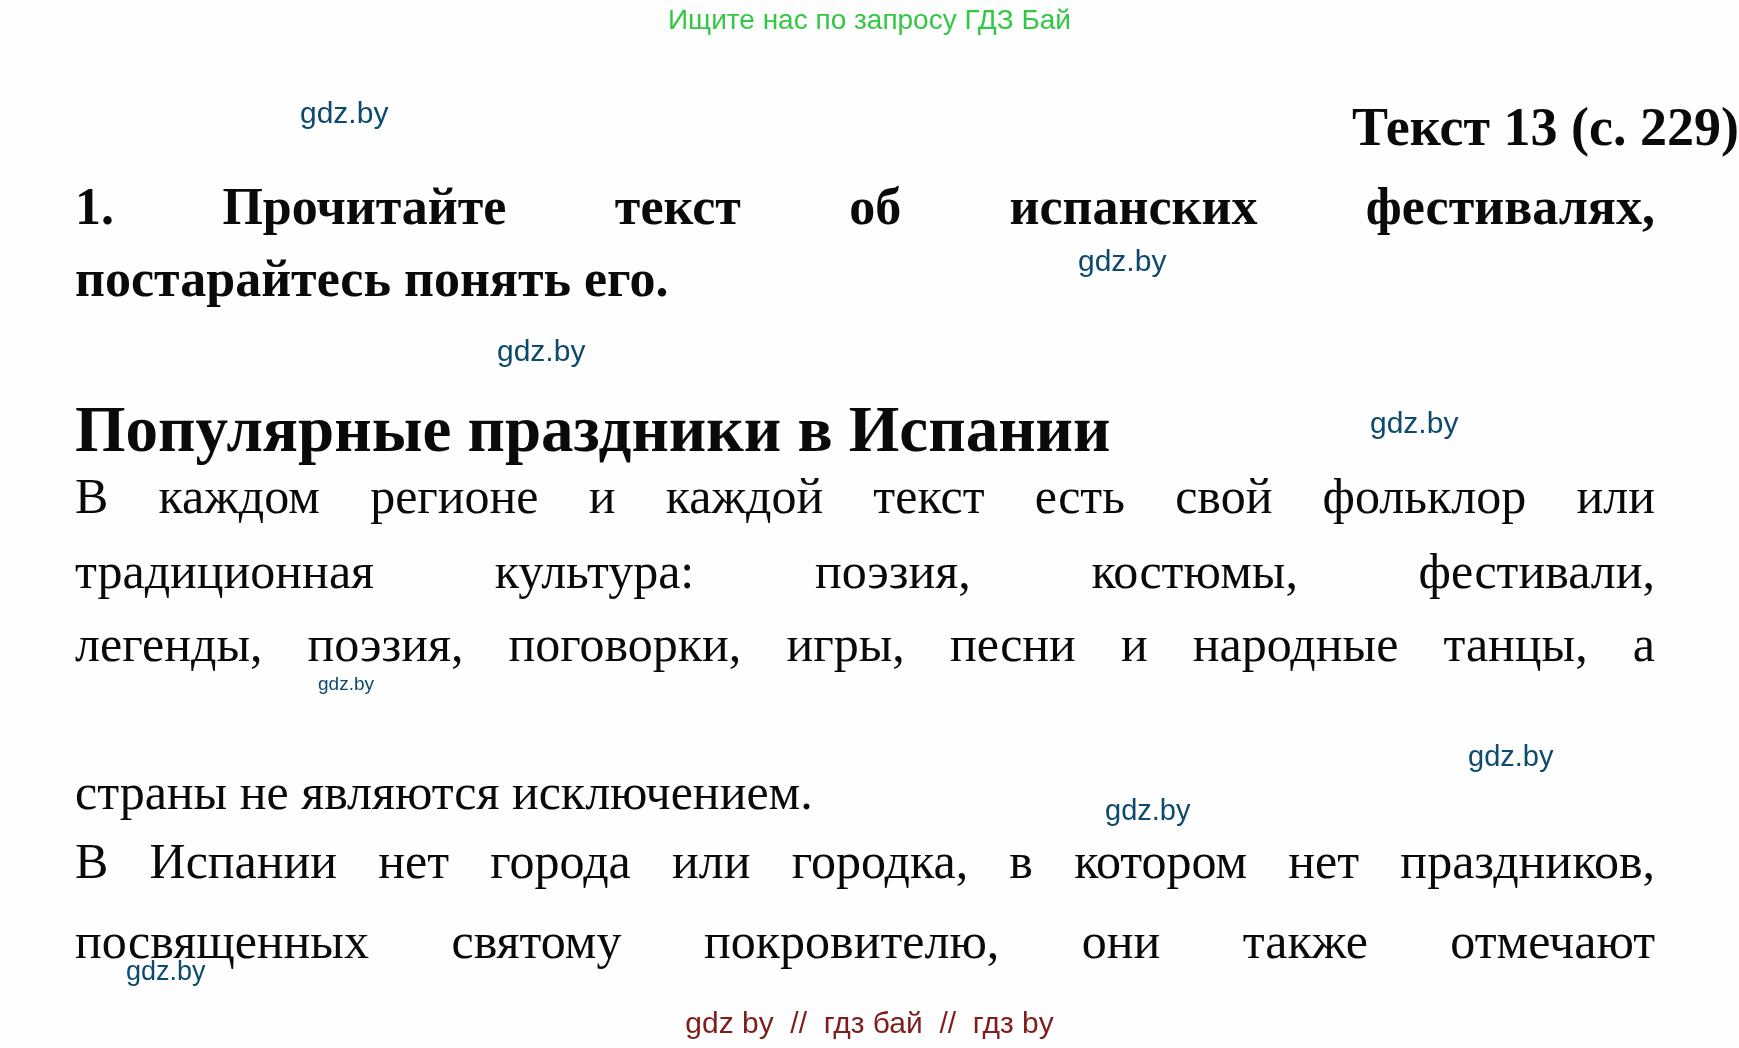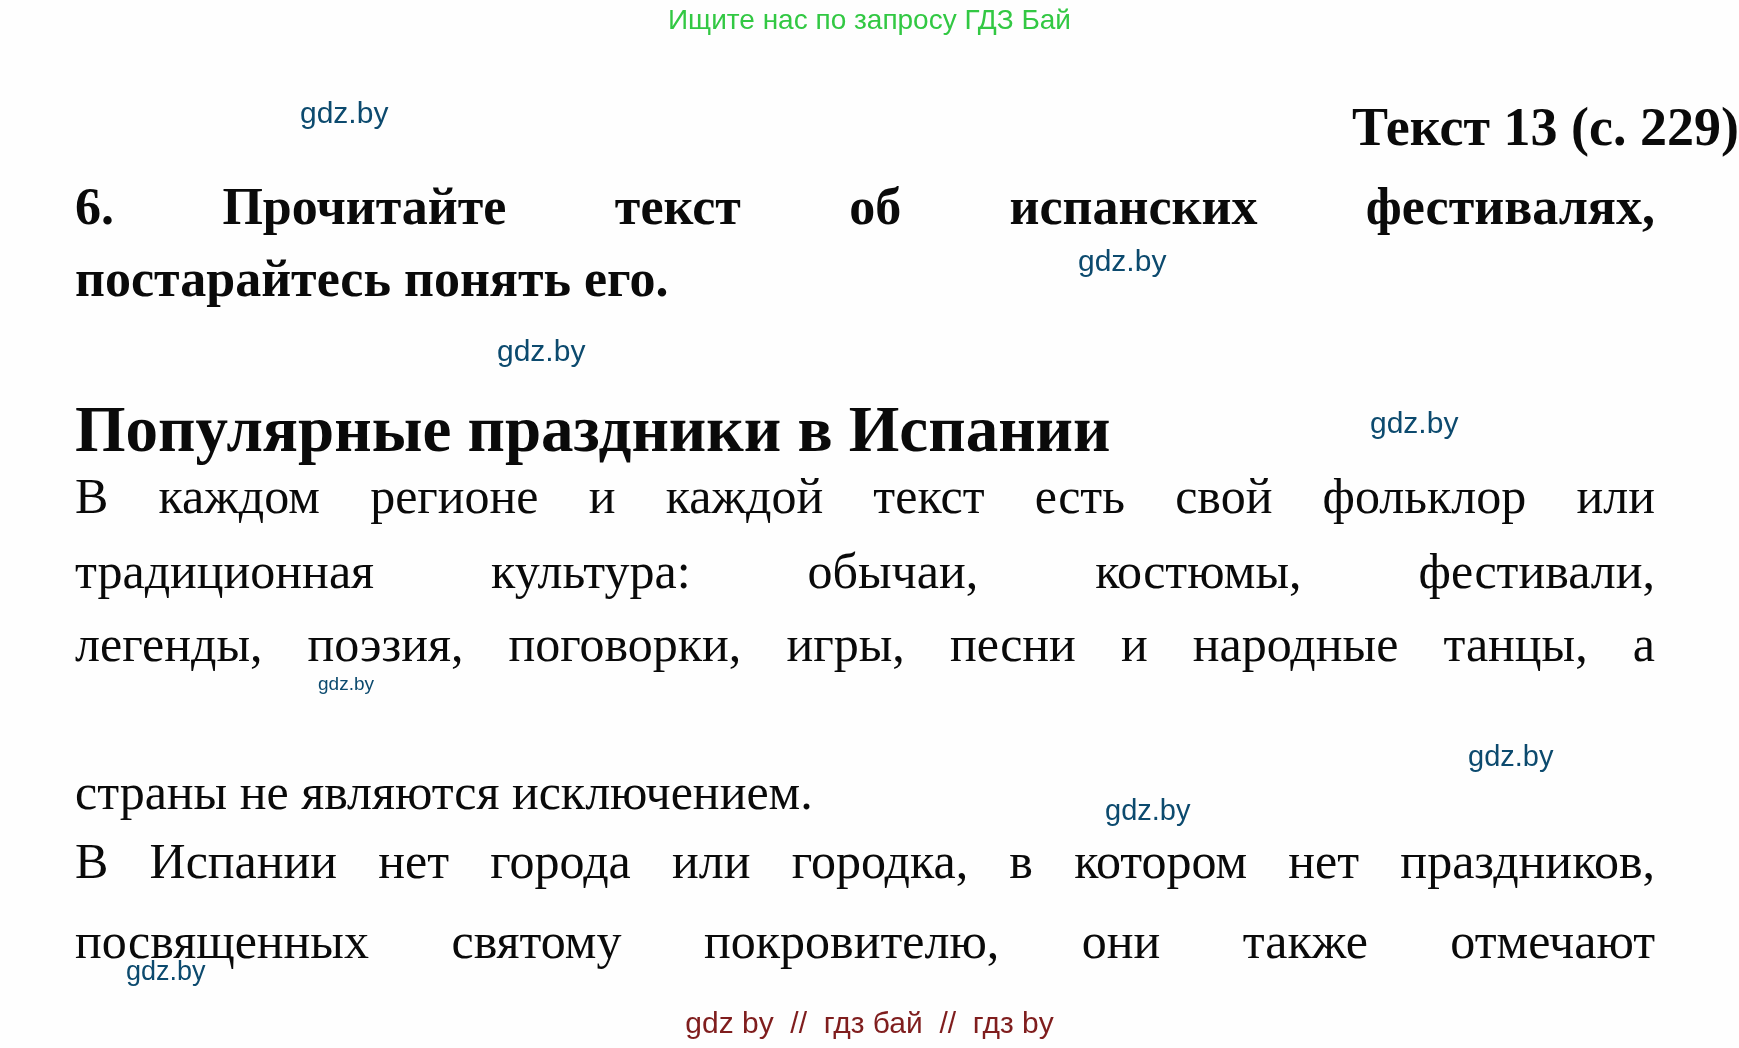--- a/index.html
+++ b/index.html
@@ -94,27 +94,27 @@
   <span class="wm wm-2">gdz.by</span>
   <span class="wm wm-3">gdz.by</span>
   <span class="wm wm-4">gdz.by</span>
   <span class="wm wm-5">gdz.by</span>
   <span class="wm wm-6">gdz.by</span>
   <span class="wm wm-7">gdz.by</span>
   <span class="wm wm-8">gdz.by</span>
 
   <div class="doc-title">Текст 13 (с. 229)</div>
 
-  <div class="line task-line just" style="top:178px">6. Прочитайте текст об испанских фестивалях,</div>
+  <div class="line task-line just" style="top:178px">1. Прочитайте текст об испанских фестивалях,</div>
   <div class="line task-line left" style="top:250px">постарайтесь понять его.</div>
 
   <div class="heading">Популярные праздники в Испании</div>
 
   <div class="line body-line just" style="top:468px">В каждом регионе и каждой текст есть свой фольклор или</div>
-  <div class="line body-line just" style="top:543px">традиционная культура: обычаи, костюмы, фестивали,</div>
+  <div class="line body-line just" style="top:543px">традиционная культура: поэзия, костюмы, фестивали,</div>
   <div class="line body-line just" style="top:616px">легенды, поэзия, поговорки, игры, песни и народные танцы, а</div>
   <div class="line body-line left" style="top:764px">страны не являются исключением.</div>
   <div class="line body-line just" style="top:833px">В Испании нет города или городка, в котором нет праздников,</div>
   <div class="line body-line just" style="top:913px">посвященных святому покровителю, они также отмечают</div>
 
   <div class="footer">gdz by  //  гдз бай  //  гдз by</div>
 
 </div>
 
 </body></html>

